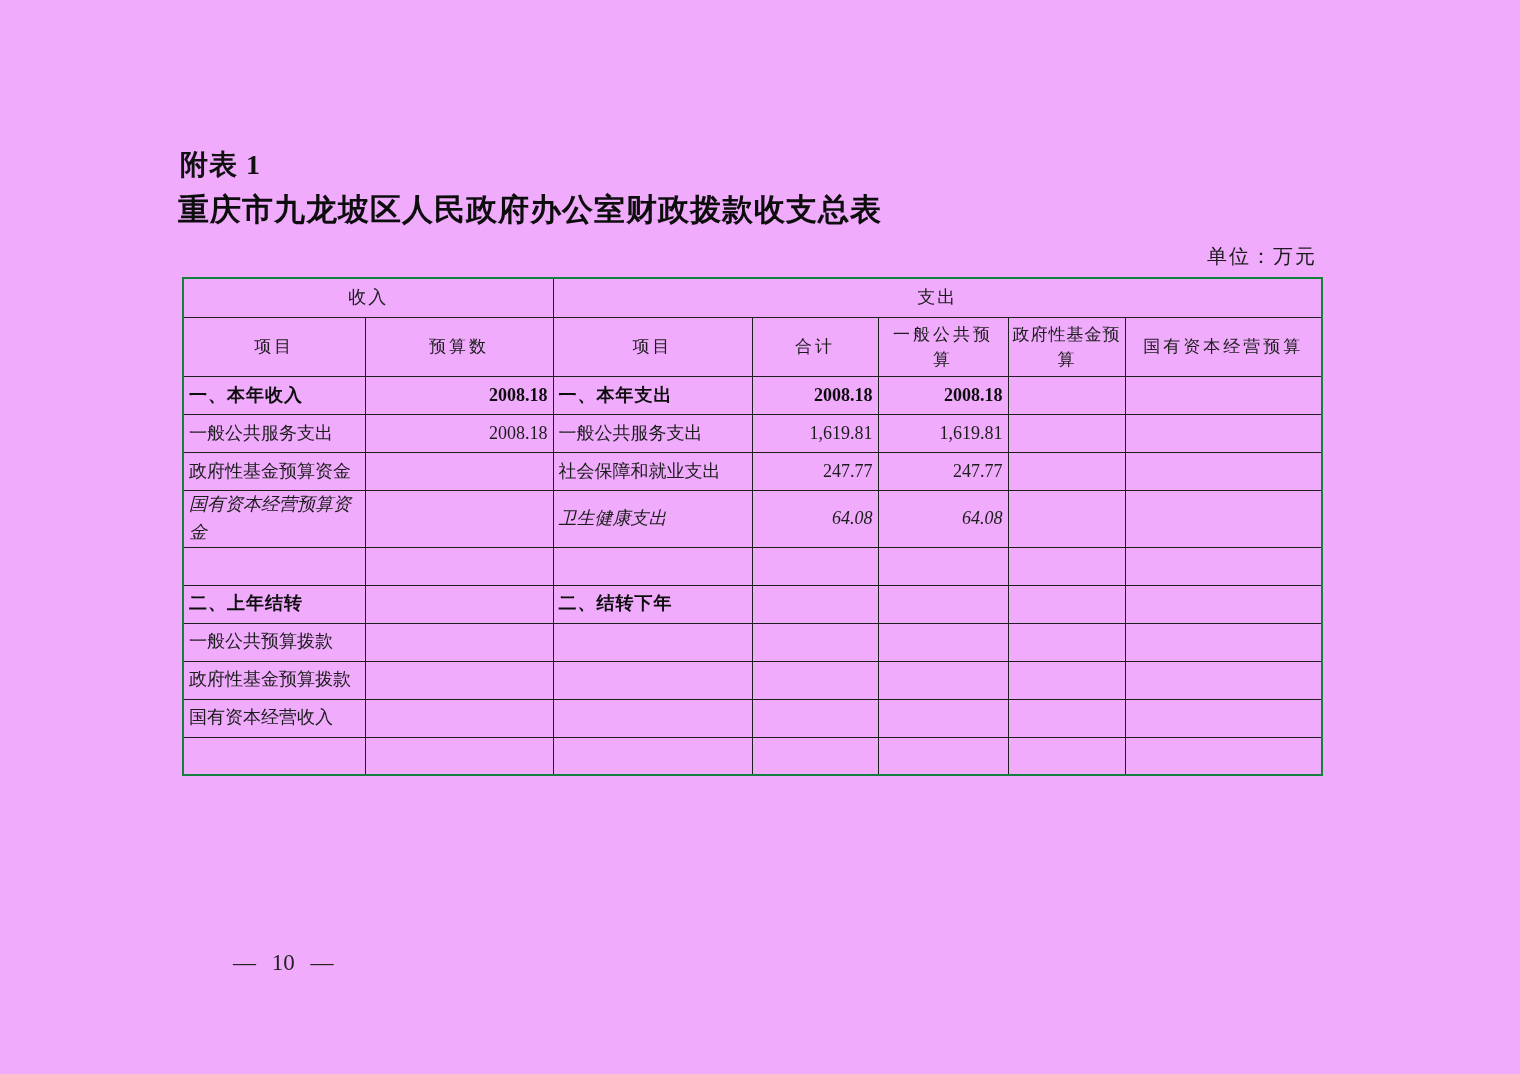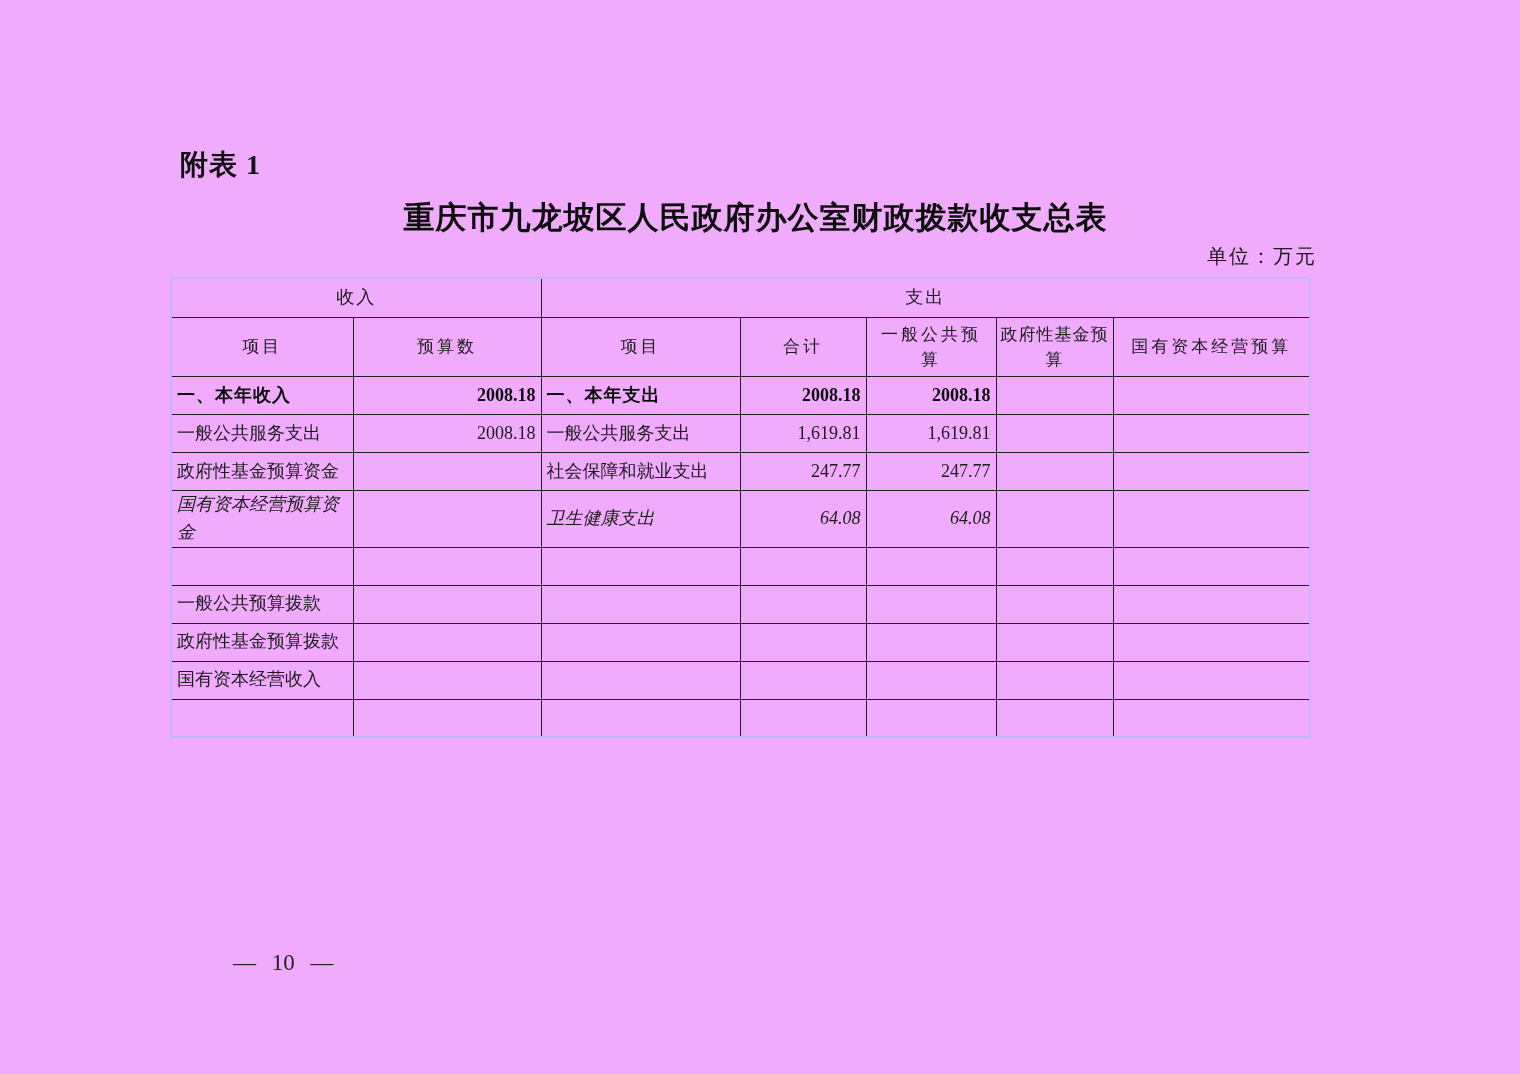--- a/index.html
+++ b/index.html
@@ -23,46 +23,46 @@
     font-size: 28px;
     font-weight: bold;
     letter-spacing: 1px;
     color: #111;
   }
   .title {
     position: absolute;
     left: 178px;
     top: 189px;
     width: 1139px;
-    margin: 8px;
-    text-align: center;
+    margin: 0;
+    text-align: left;
     font-size: 31px;
     font-weight: bold;
     letter-spacing: 1px;
     color: #0d0d0d;
     white-space: nowrap;
   }
   .unit {
     position: absolute;
     left: 178px;
     top: 243px;
     width: 1139px;
     text-align: right;
     font-size: 20px;
     letter-spacing: 2px;
     color: #1a1a1a;
   }
   table.budget {
     position: absolute;
-    left: 170px;
+    left: 182px;
     top: 277px;
     width: 1139px;
     border-collapse: collapse;
     table-layout: fixed;
-    border: 2px solid #c4b5fd;
+    border: 2px solid #15803d;
   }
   table.budget th, table.budget td {
     border: 1px solid #1f1f1f;
     padding: 0 5px;
     font-size: 18px;
     line-height: 1.55;
     color: #1c1c1c;
     vertical-align: middle;
     overflow: hidden;
     word-break: break-all;
@@ -177,20 +177,29 @@
       </tr>
       <tr>
         <td></td>
         <td></td>
         <td></td>
         <td></td>
         <td></td>
         <td></td>
         <td></td>
       </tr>
+      <tr class="bold">
+        <td class="center">二、上年结转</td>
+        <td class="num"></td>
+        <td class="center">二、结转下年</td>
+        <td class="num"></td>
+        <td class="num"></td>
+        <td></td>
+        <td></td>
+      </tr>
       <tr>
         <td class="lbl">一般公共预算拨款</td>
         <td class="num"></td>
         <td class="lbl"></td>
         <td class="num"></td>
         <td class="num"></td>
         <td></td>
         <td></td>
       </tr>
       <tr>

